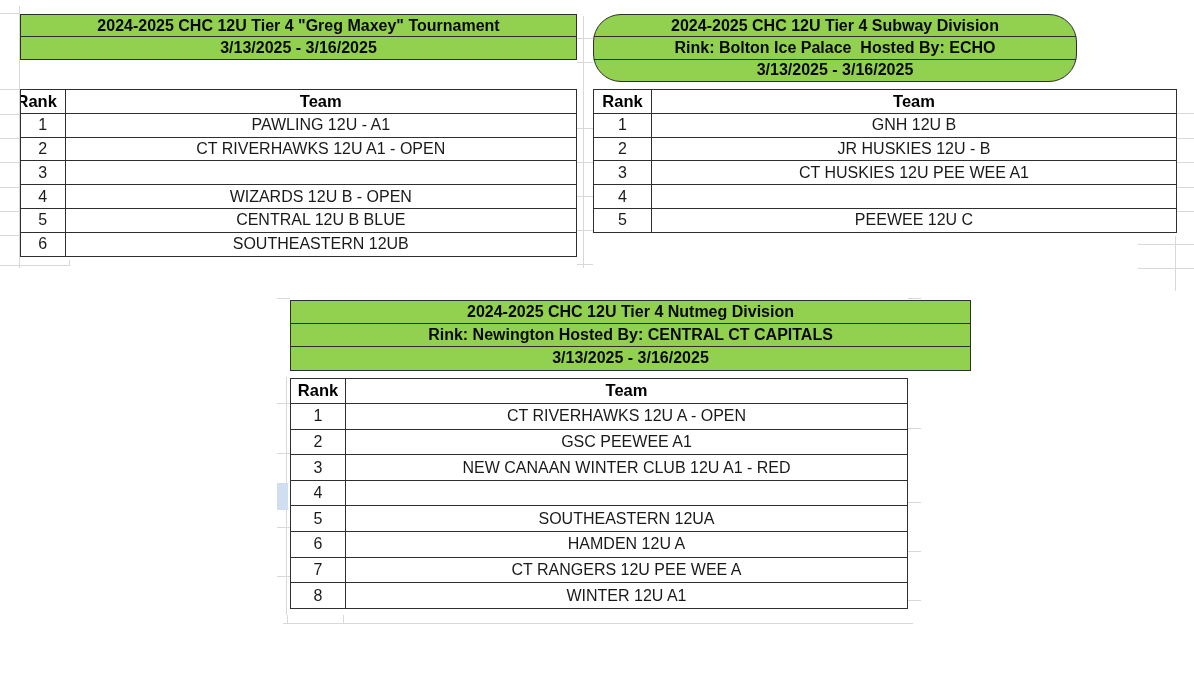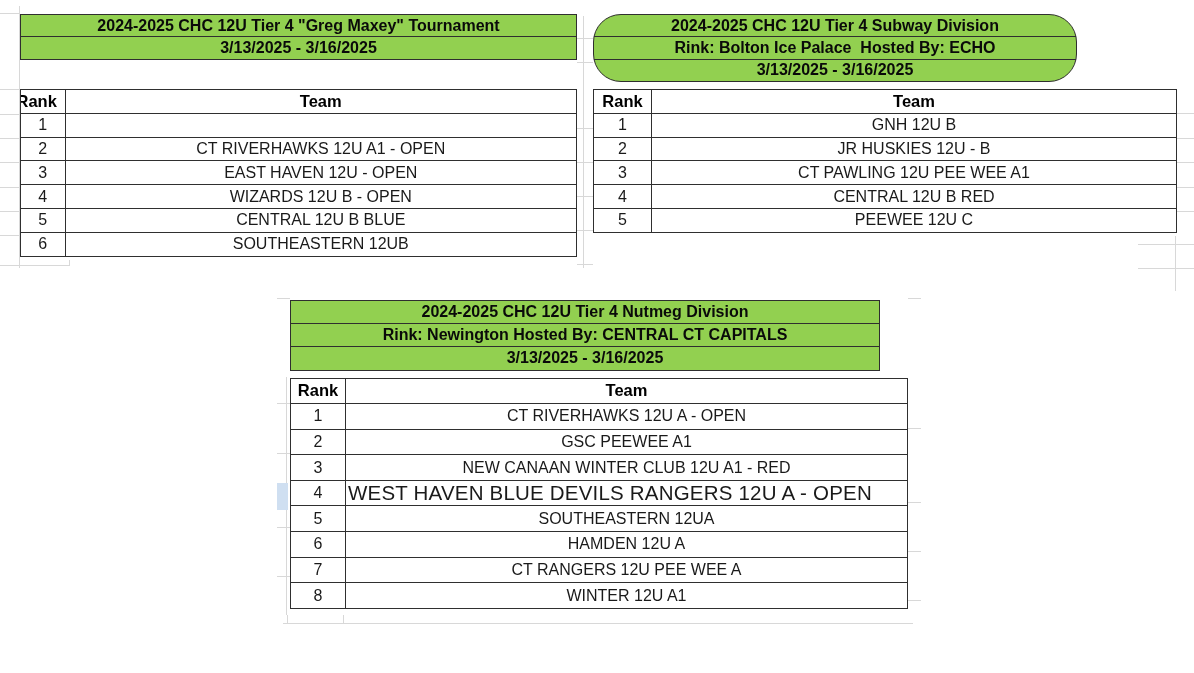--- a/index.html
+++ b/index.html
@@ -50,28 +50,28 @@
   </div>
   <div class="grid t1" style="left:20px;top:89px;width:557px;">
     <div class="row hdr">
       <div class="cell rank clip-start">
           <span>Rank</span>
         </div>
       <div class="cell team">Team</div>
     </div>
     <div class="row data">
       <div class="cell rank">1</div>
+      <div class="cell team">PAWLING 12U - A1</div>
     </div>
     <div class="row data">
       <div class="cell rank">2</div>
       <div class="cell team">CT RIVERHAWKS 12U A1 - OPEN</div>
     </div>
     <div class="row data">
       <div class="cell rank">3</div>
-      <div class="cell team">EAST HAVEN 12U - OPEN</div>
     </div>
     <div class="row data">
       <div class="cell rank">4</div>
       <div class="cell team">WIZARDS 12U B - OPEN</div>
     </div>
     <div class="row data">
       <div class="cell rank">5</div>
       <div class="cell team">CENTRAL 12U B BLUE</div>
     </div>
     <div class="row data">
@@ -93,33 +93,32 @@
     <div class="row data">
       <div class="cell rank">1</div>
       <div class="cell team">GNH 12U B</div>
     </div>
     <div class="row data">
       <div class="cell rank">2</div>
       <div class="cell team">JR HUSKIES 12U - B</div>
     </div>
     <div class="row data">
       <div class="cell rank">3</div>
-      <div class="cell team">CT PAWLING 12U PEE WEE A1</div>
+      <div class="cell team">CT HUSKIES 12U PEE WEE A1</div>
     </div>
     <div class="row data">
       <div class="cell rank">4</div>
-      <div class="cell team">CENTRAL 12U B RED</div>
     </div>
     <div class="row data">
       <div class="cell rank">5</div>
       <div class="cell team">PEEWEE 12U C</div>
     </div>
   </div>
 
-  <div class="banner b3" style="left:290px;top:300px;width:590px;">
+  <div class="banner b3" style="left:290px;top:300px;width:681px;">
     <div class="banner-row">2024-2025 CHC 12U Tier 4 Nutmeg Division</div>
     <div class="banner-row">Rink: Newington Hosted By: CENTRAL CT CAPITALS</div>
     <div class="banner-row">3/13/2025 - 3/16/2025</div>
   </div>
   <div class="grid t3" style="left:290px;top:377.5px;width:618px;">
     <div class="row hdr">
       <div class="cell rank">Rank</div>
       <div class="cell team">Team</div>
     </div>
     <div class="row data">
@@ -129,21 +128,20 @@
     <div class="row data">
       <div class="cell rank">2</div>
       <div class="cell team">GSC PEEWEE A1</div>
     </div>
     <div class="row data">
       <div class="cell rank">3</div>
       <div class="cell team">NEW CANAAN WINTER CLUB 12U A1 - RED</div>
     </div>
     <div class="row data">
       <div class="cell rank">4</div>
-      <div class="cell team spill">WEST HAVEN BLUE DEVILS RANGERS 12U A - OPEN</div>
     </div>
     <div class="row data">
       <div class="cell rank">5</div>
       <div class="cell team">SOUTHEASTERN 12UA</div>
     </div>
     <div class="row data">
       <div class="cell rank">6</div>
       <div class="cell team">HAMDEN 12U A</div>
     </div>
     <div class="row data">

